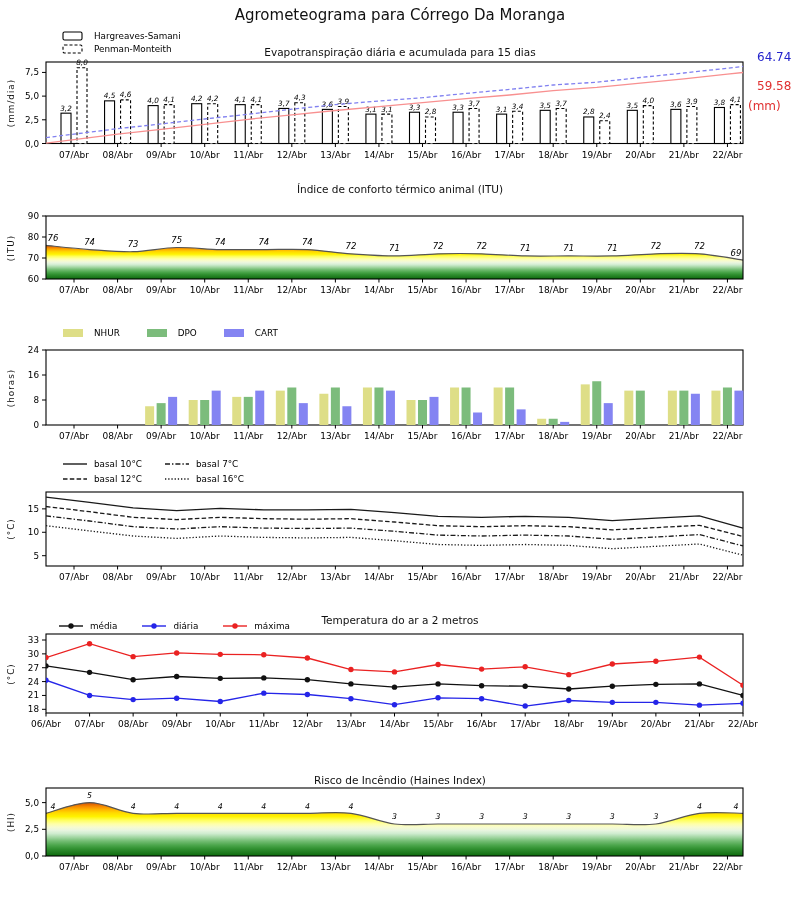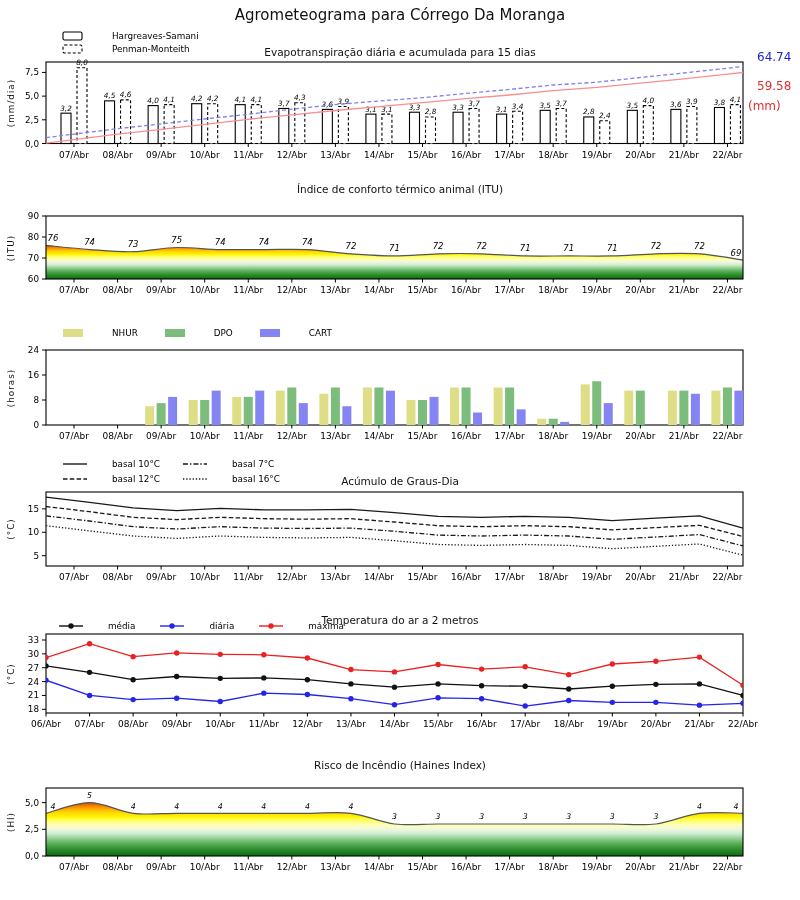--- a/index.html
+++ b/index.html
@@ -9,21 +9,21 @@
         font-size:15px;color:#111;}
   .chart{position:absolute;left:0;width:800px;}
   .plot{position:absolute;left:0;top:0;}
   .plot text{font-family:"DejaVu Sans", sans-serif;}
   .ctitle{position:absolute;left:0;width:800px;text-align:center;font-size:10.5px;color:#111;}
   .ylabwrap{position:absolute;left:2px;width:18px;display:flex;align-items:center;justify-content:center;}
   .ylab{transform:rotate(-90deg);white-space:nowrap;font-size:8.8px;letter-spacing:1px;color:#111;}
   .legend{position:absolute;display:flex;gap:14px;align-items:flex-start;}
   .legend.vstack{flex-direction:column;align-items:flex-start;gap:3px;}
   .legend.grid2{display:grid;grid-auto-flow:column;grid-template-rows:repeat(2,15px);column-gap:22px;row-gap:0;}
-  .li{display:flex;align-items:center;gap:24px;font-size:8.8px;white-space:nowrap;}
+  .li{display:flex;align-items:center;gap:6px;font-size:8.8px;white-space:nowrap;}
   .rlab{position:absolute;font-size:12px;white-space:nowrap;}
 </style>
 </head>
 <body>
 
 <div id="page">
 
   <div id="main-title">Agrometeograma para Córrego Da Moranga</div>
 
   <section class="chart" style="top:30px;height:142px;">
@@ -409,21 +409,20 @@
         <g>
           <path d="M46.0,57.9L89.6,63.0L133.1,68.7L176.7,71.0L220.3,68.7L263.8,70.1L307.4,70.5L350.9,70.1L394.5,73.3L438.1,77.1L481.6,78.0L525.2,77.1L568.8,78.0L612.3,81.3L655.9,79.0L699.4,76.6L743.0,87.9" fill="none" stroke="#1a1a1a" stroke-width="1.3" stroke-dasharray="5,2,1.4,2"></path>
         </g>
         <g>
           <path d="M46.0,67.7L89.6,72.9L133.1,78.0L176.7,80.4L220.3,78.0L263.8,79.4L307.4,79.9L350.9,79.4L394.5,82.7L438.1,86.5L481.6,87.4L525.2,86.5L568.8,87.4L612.3,90.7L655.9,88.3L699.4,86.0L743.0,97.2" fill="none" stroke="#1a1a1a" stroke-width="1.3" stroke-dasharray="1.3,1.9"></path>
         </g>
       </svg>
     <div class="ylabwrap" style="top:34px;height:74px;">
       <span class="ylab">(°C)</span>
     </div>
-    <div class="ctitle" style="top:17px;">Acúmulo de Graus-Dia</div>
     <div class="legend grid2" style="left:62px;top:1px;">
         <span class="li">
           <svg width="26" height="10">
             <line x1="1" y1="5" x2="25" y2="5" stroke="#1a1a1a" stroke-width="1.4" stroke-dasharray=""></line>
           </svg>
           <span>basal 10°C</span>
         </span>
         <span class="li">
           <svg width="26" height="10">
             <line x1="1" y1="5" x2="25" y2="5" stroke="#1a1a1a" stroke-width="1.4" stroke-dasharray="4.5,2.3"></line>
@@ -667,16 +666,16 @@
         <text x="640.3125" y="118" font-size="9" fill="#000" text-anchor="middle">20/Abr</text>
         <line x1="683.875" y1="104" x2="683.875" y2="107.5" stroke="#000" stroke-width="1"></line>
         <text x="683.875" y="118" font-size="9" fill="#000" text-anchor="middle">21/Abr</text>
         <line x1="727.4375" y1="104" x2="727.4375" y2="107.5" stroke="#000" stroke-width="1"></line>
         <text x="727.4375" y="118" font-size="9" fill="#000" text-anchor="middle">22/Abr</text>
         <rect x="46" y="36" width="697" height="68" fill="none" stroke="#000" stroke-width="1.1"></rect>
       </svg>
     <div class="ylabwrap" style="top:36px;height:68px;">
       <span class="ylab">(HI)</span>
     </div>
-    <div class="ctitle" style="top:7px;">Risco de Incêndio (Haines Index)</div>
+    <div class="ctitle" style="top:22px;">Risco de Incêndio (Haines Index)</div>
   </section>
 
 </div>
 
 </body></html>

